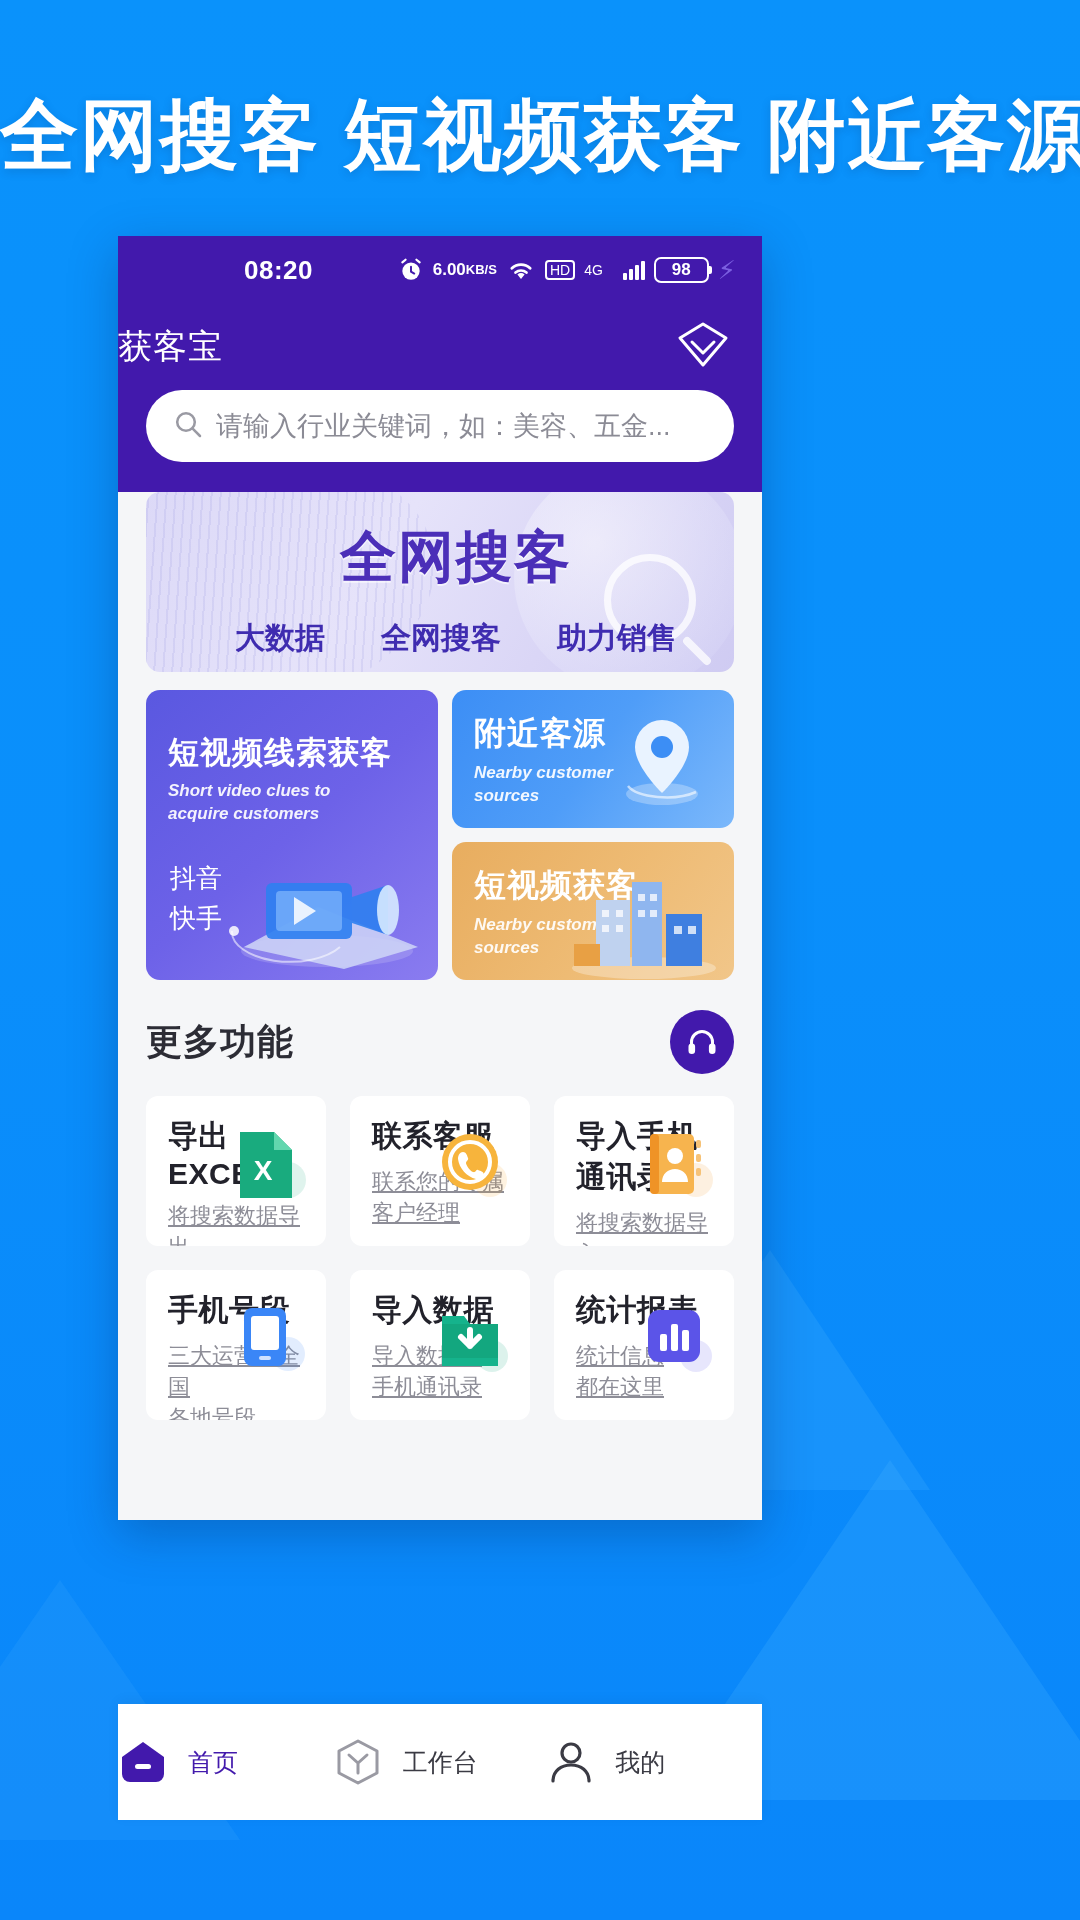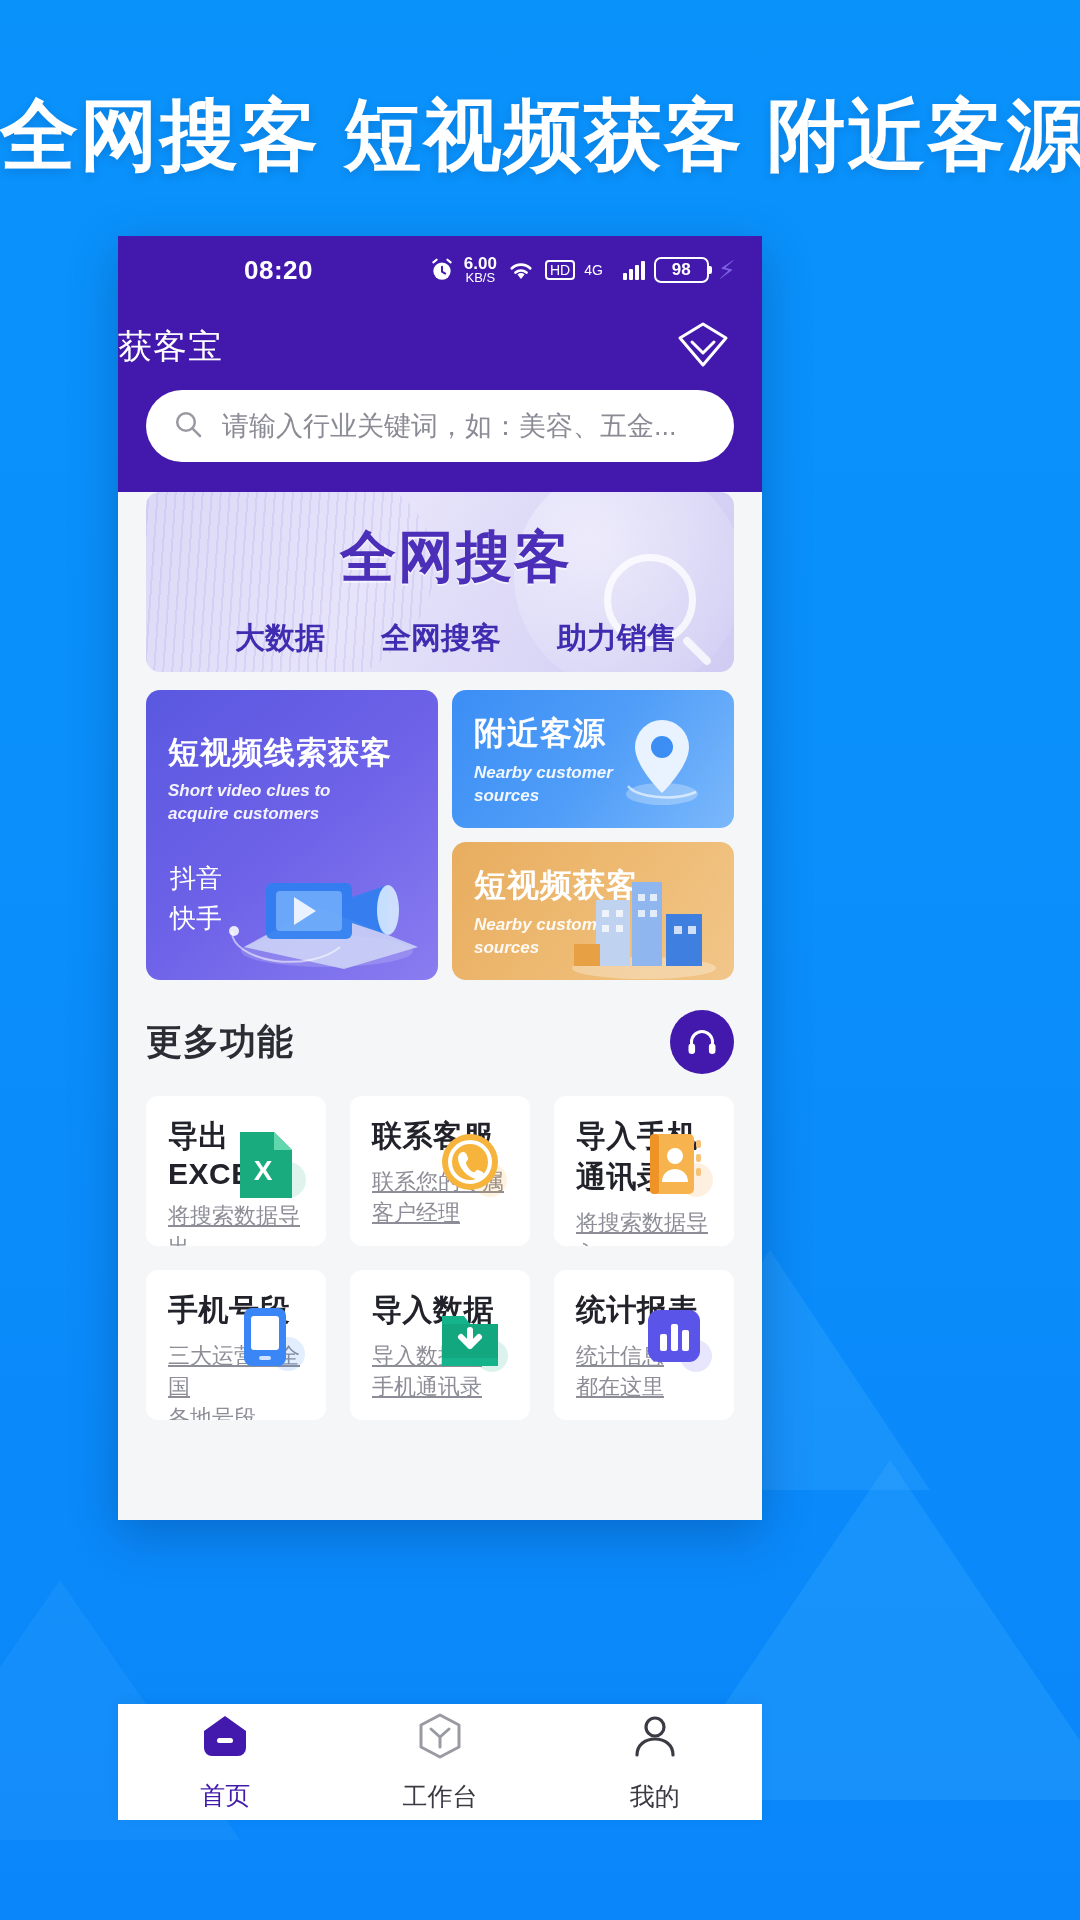--- a/index.html
+++ b/index.html
@@ -36,42 +36,42 @@
 
   
   .app-header{background:#4219ac;padding-top:0;flex:0 0 auto;}
   .statusbar{
     height:68px;display:flex;align-items:center;
     padding:0 26px;color:#fff;font-size:24px;font-weight:bold;
   }
   .sb-time{margin-left:100px;letter-spacing:.5px;font-size:26px;}
   .sb-right{margin-left:auto;display:flex;align-items:center;gap:9px;}
   .sb-ic{display:flex;align-items:center;}
-  .kbs{display:flex;flex-direction:column;align-items:center;line-height:.95;font-size:17px;font-weight:normal;}
+  .kbs{display:flex;flex-direction:row;align-items:center;line-height:.95;font-size:17px;font-weight:bold;}
   .kbs small{font-size:13px;}
   .hd-box{border:2px solid #fff;border-radius:4px;font-size:14px;padding:1px 3px;font-weight:normal;line-height:1;}
   .sig{display:flex;align-items:flex-end;gap:2px;height:19px;}
   .sig i{display:block;width:4px;background:#fff;border-radius:1px;}
   .sig i:nth-child(1){height:7px;}
   .sig i:nth-child(2){height:11px;}
   .sig i:nth-child(3){height:15px;}
   .sig i:nth-child(4){height:19px;}
   .fourg{font-size:14px;font-weight:normal;margin-right:11px;}
   .batt{border:2px solid #fff;border-radius:7px;padding:1px 16px;font-size:17px;font-weight:bold;position:relative;}
   .batt:after{content:"";position:absolute;right:-5px;top:7px;width:3px;height:8px;background:#fff;border-radius:0 2px 2px 0;}
   .bolt{color:#7b5fe0;font-size:26px;}
 
   .titlebar{height:86px;display:flex;align-items:center;justify-content:flex-start;position:relative;}
   .titlebar .title{color:#fff;font-size:34px;font-weight:500;letter-spacing:1px;}
   .diamond-btn{position:absolute;right:30px;top:50%;transform:translateY(-50%);}
 
   .searchwrap{padding:0 28px 30px;}
   .searchbar{
     background:#fff;border-radius:44px;height:72px;
-    display:flex;align-items:center;padding:0 26px;gap:18px;
+    display:flex;align-items:center;padding:0 26px;gap:12px;
   }
   .searchbar input{
     border:0;outline:0;flex:1;font-size:27px;color:#8b8b95;
     font-family:"Liberation Sans","DejaVu Sans",sans-serif;background:transparent;
   }
   .searchbar input::placeholder{color:#8b8b95;}
 
   
   .scroll{flex:1 1 auto;overflow:hidden;background:#f5f6f8;padding:0 0 0 0;position:relative;}
 
@@ -122,21 +122,21 @@
 
   .grid{margin:22px 28px 0;display:grid;grid-template-columns:1fr 1fr 1fr;gap:24px;}
   .gcard{background:#fff;border-radius:12px;height:150px;padding:20px 20px 0 22px;position:relative;overflow:hidden;}
   .g-t{font-size:30px;font-weight:bold;color:#22222b;letter-spacing:.5px;}
   .g-d{font-size:22px;color:#8d8d97;margin-top:10px;line-height:1.4;text-decoration:underline;}
   .g-ic{position:absolute;right:20px;top:32px;width:74px;height:74px;}
 
   
   .tabbar{position:absolute;left:118px;bottom:100px;width:644px;height:116px;background:#fff;
     display:flex;align-items:center;z-index:5;box-shadow:0 -3px 12px rgba(0,0,0,.05);}
-  .tab{flex:1;display:flex;flex-direction:column;align-items:center;gap:20px;}
+  .tab{flex:1;display:flex;flex-direction:row;align-items:center;gap:20px;}
   .tab span{font-size:25px;color:#3b3b44;}
   .tab.active span{color:#4219ac;}
 </style>
 </head>
 <body>
 
 <div class="bg-wrap">
   <div class="bg-tri a"></div>
   <div class="bg-tri b"></div>
   <div class="bg-tri c"></div>

